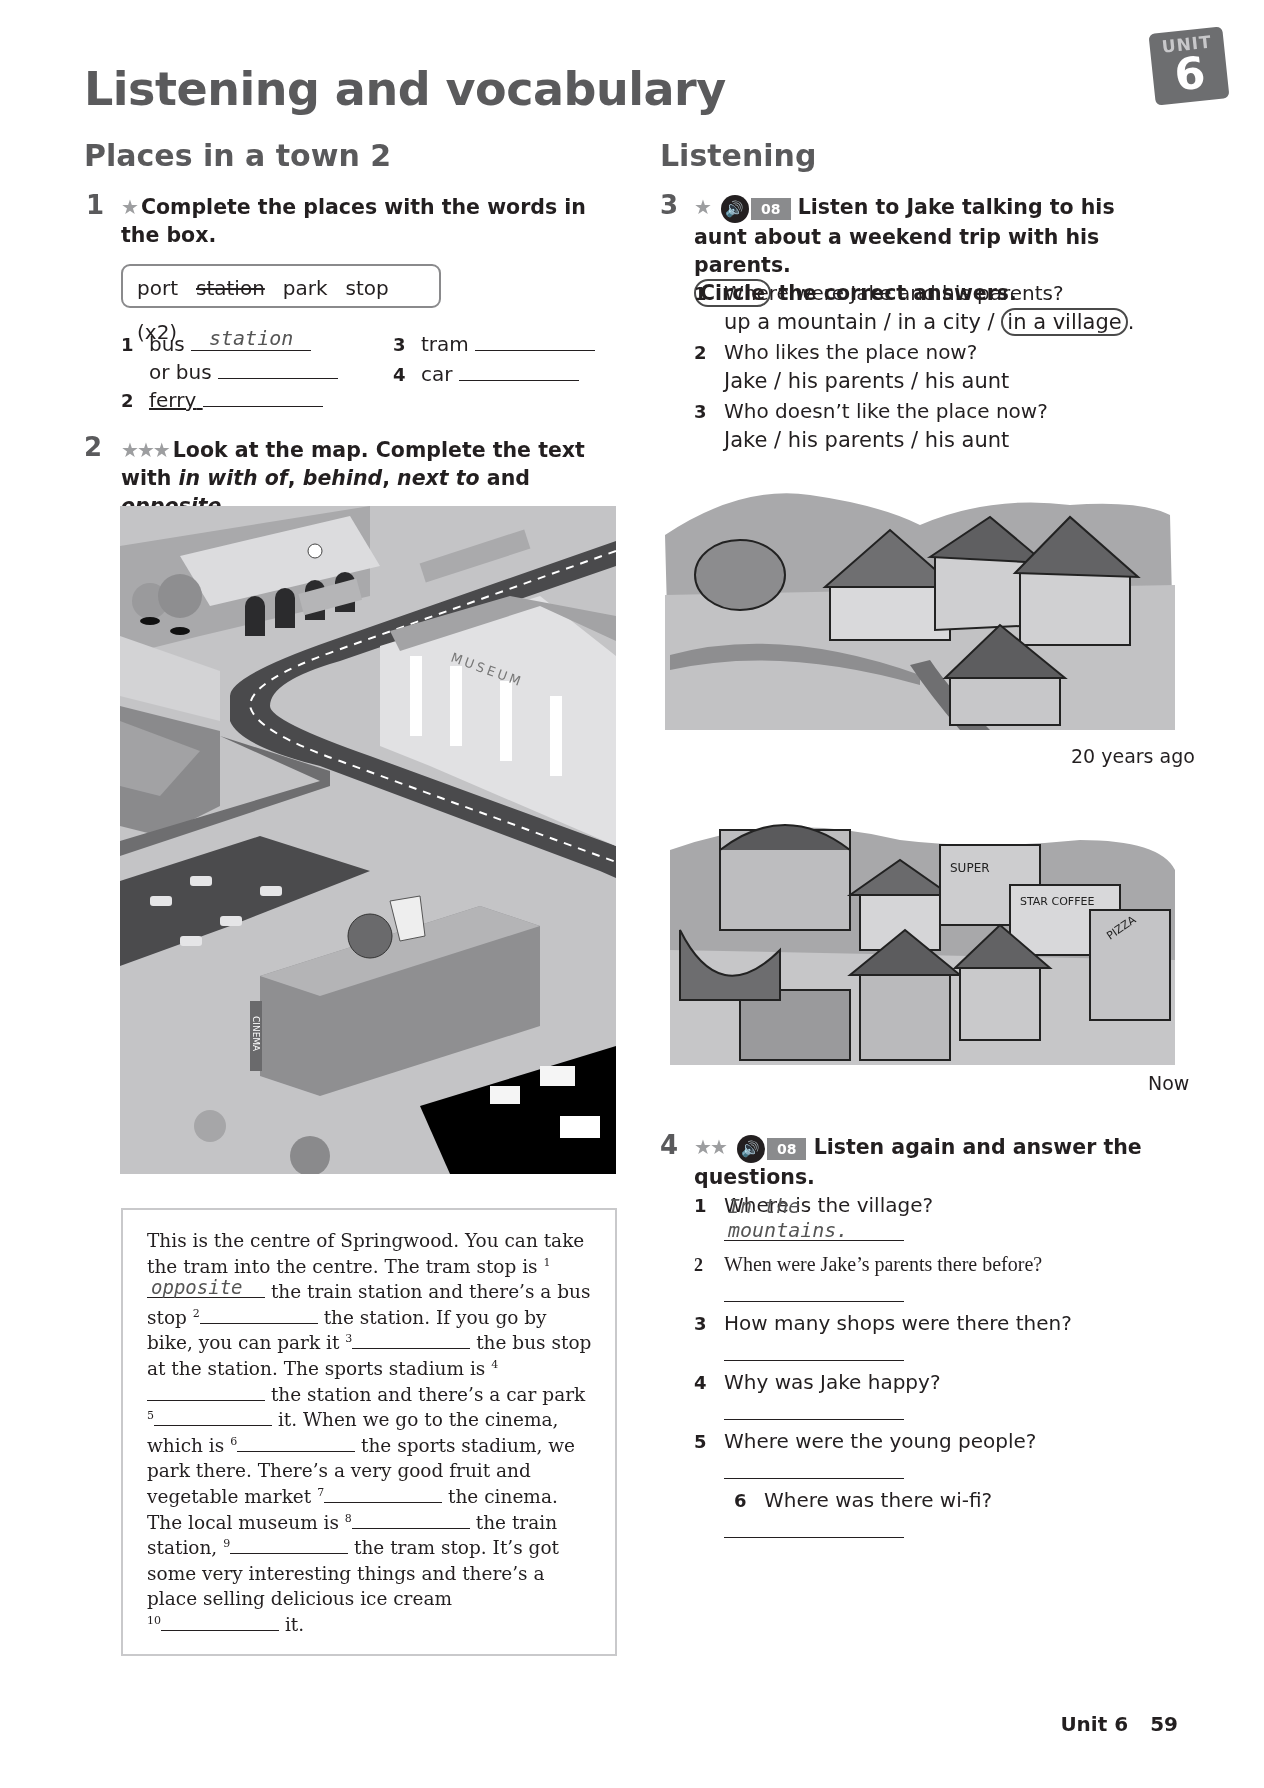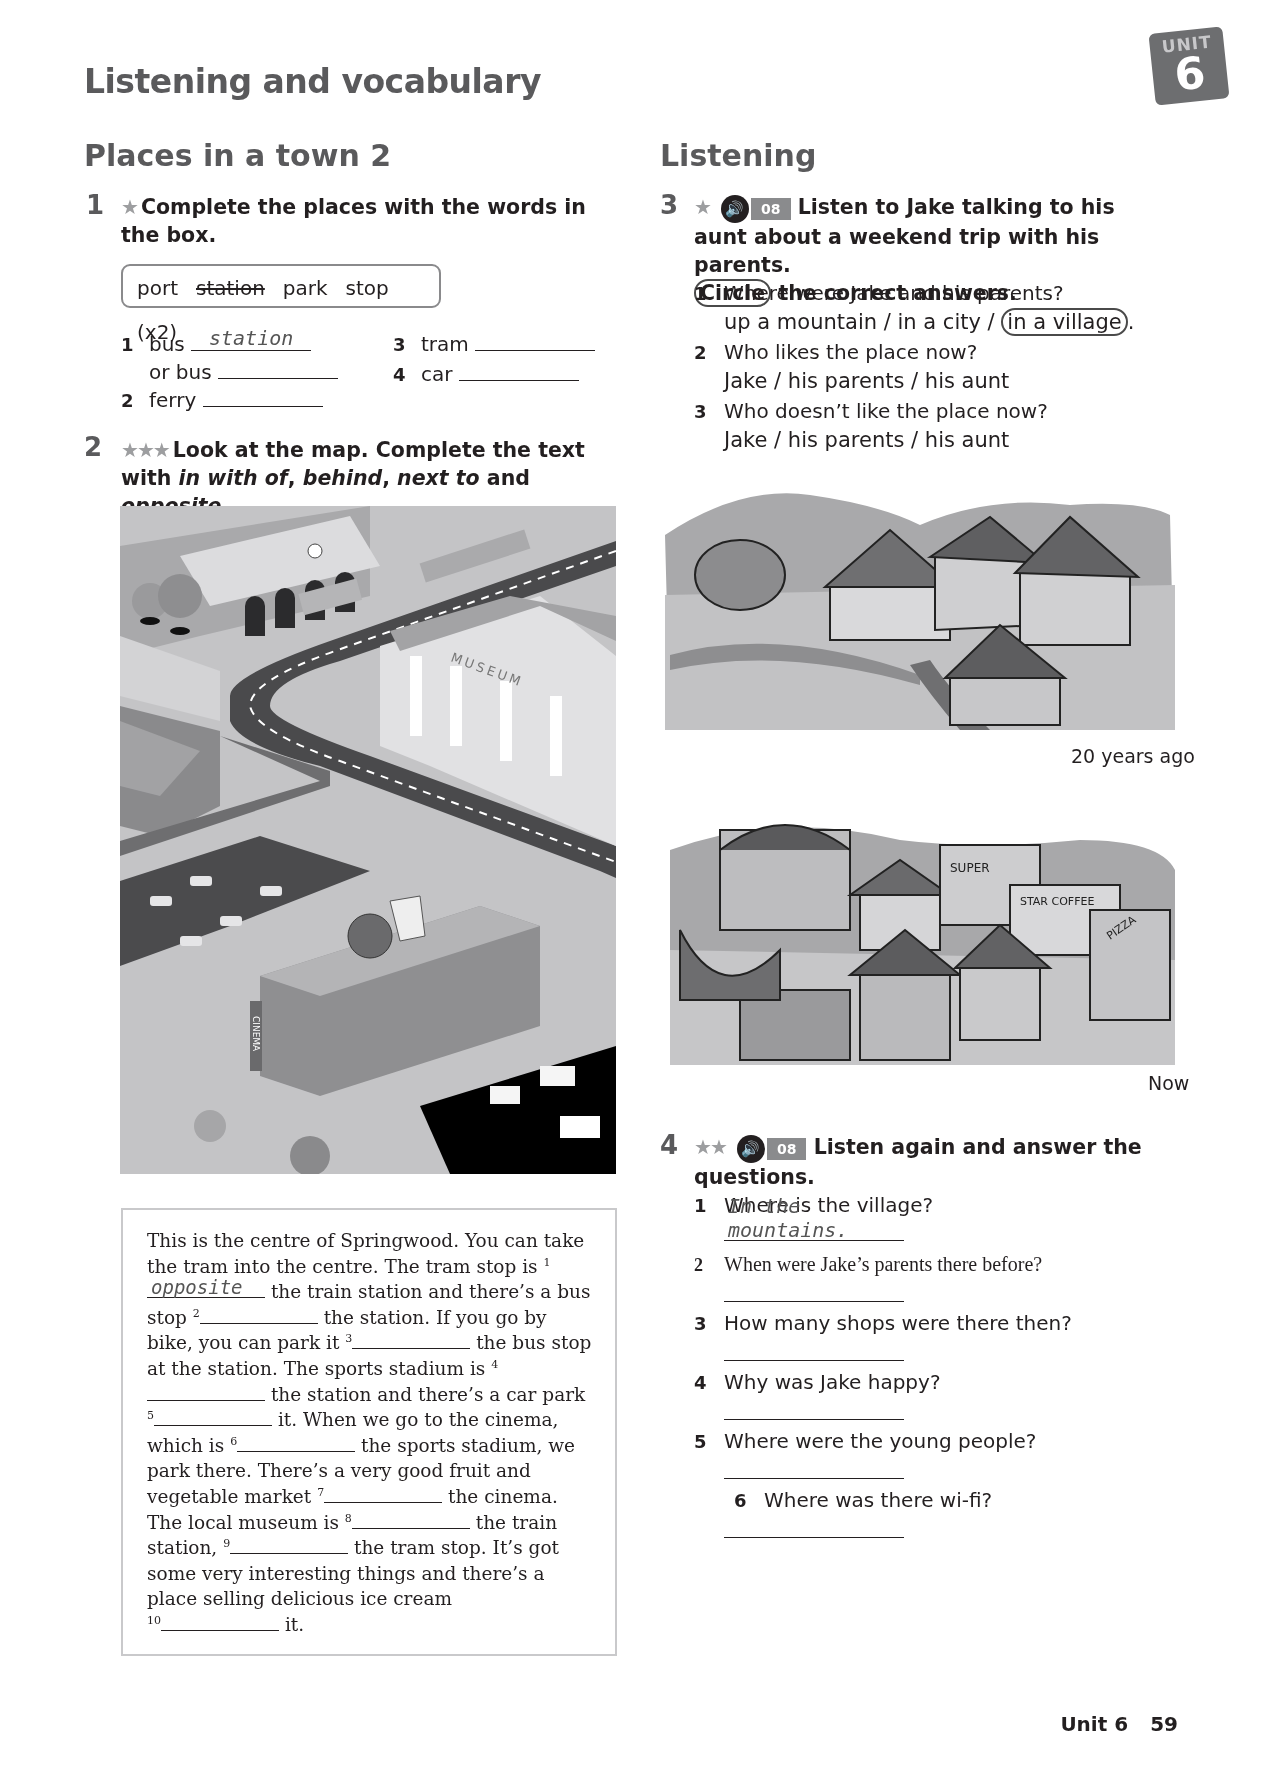--- a/index.html
+++ b/index.html
@@ -1,19 +1,19 @@
 <!DOCTYPE html>
 <html><head>
 <meta charset="utf-8">
 <style>
   html, body { margin: 0; padding: 0; background: #ffffff; }
   body { width: 1264px; height: 1788px; position: relative; overflow: hidden;
          font-family: "DejaVu Sans", sans-serif; color: #231f20; }
   .abs { position: absolute; }
-  .title { left: 84px; top: 62px; font-size: 33px; font-weight: bold; color: #5a5a5c; letter-spacing: -0.5px; }
+  .title { left: 84px; top: 62px; font-size: 46px; font-weight: bold; color: #5a5a5c; letter-spacing: -0.5px; }
   .unit-badge { left: 1152px; top: 30px; width: 80px; width: 74px; height: 72px; background: #6d6e70;
                 border-radius: 6px; transform: rotate(-6deg); color: #fff; text-align: center; }
   .unit-badge .u { font-size: 17px; font-weight: bold; color: #c8c8ca; margin-top: 4px; letter-spacing: 1px; }
   .unit-badge .n { font-size: 44px; font-weight: bold; line-height: 40px; }
   .section-h { font-size: 30px; color: #5a5a5c; font-weight: bold; text-align: right; }
   .ex-num { font-size: 26px; font-weight: bold; color: #5a5a5c; position: absolute; }
   .stars { color: #9d9ea0; font-size: 20px; letter-spacing: -2px; margin-right: 4px; }
   .instr { font-size: 20.5px; font-weight: bold; line-height: 28px; color: #231f20; }
   .instr i { font-style: italic; }
   .wordbox { left: 121px; top: 264px; width: 320px; height: 44px; border: 2px solid #8a8a8c; border-radius: 9px;
@@ -65,21 +65,21 @@
 </div>
 
 <div class="abs item" style="left:121px;top:330px;">
   <span class="num">1</span><span>bus</span>
   <span class="blank" style="width:120px;"><span class="hand">station</span></span>
 </div>
 <div class="abs item" style="left:149px;top:358px;">
   <span>or bus</span>
   <span class="blank" style="width:120px;"></span>
 </div>
-<div class="abs item" style="left:121px;top:386px;">
+<div class="abs item" style="left:121px;top:386px;text-decoration:underline;">
   <span class="num">2</span><span>ferry</span>
   <span class="blank" style="width:120px;"></span>
 </div>
 <div class="abs item" style="left:393px;top:330px;">
   <span class="num">3</span><span>tram</span>
   <span class="blank" style="width:120px;"></span>
 </div>
 <div class="abs item" style="left:393px;top:360px;">
   <span class="num">4</span><span>car</span>
   <span class="blank" style="width:120px;"></span>

